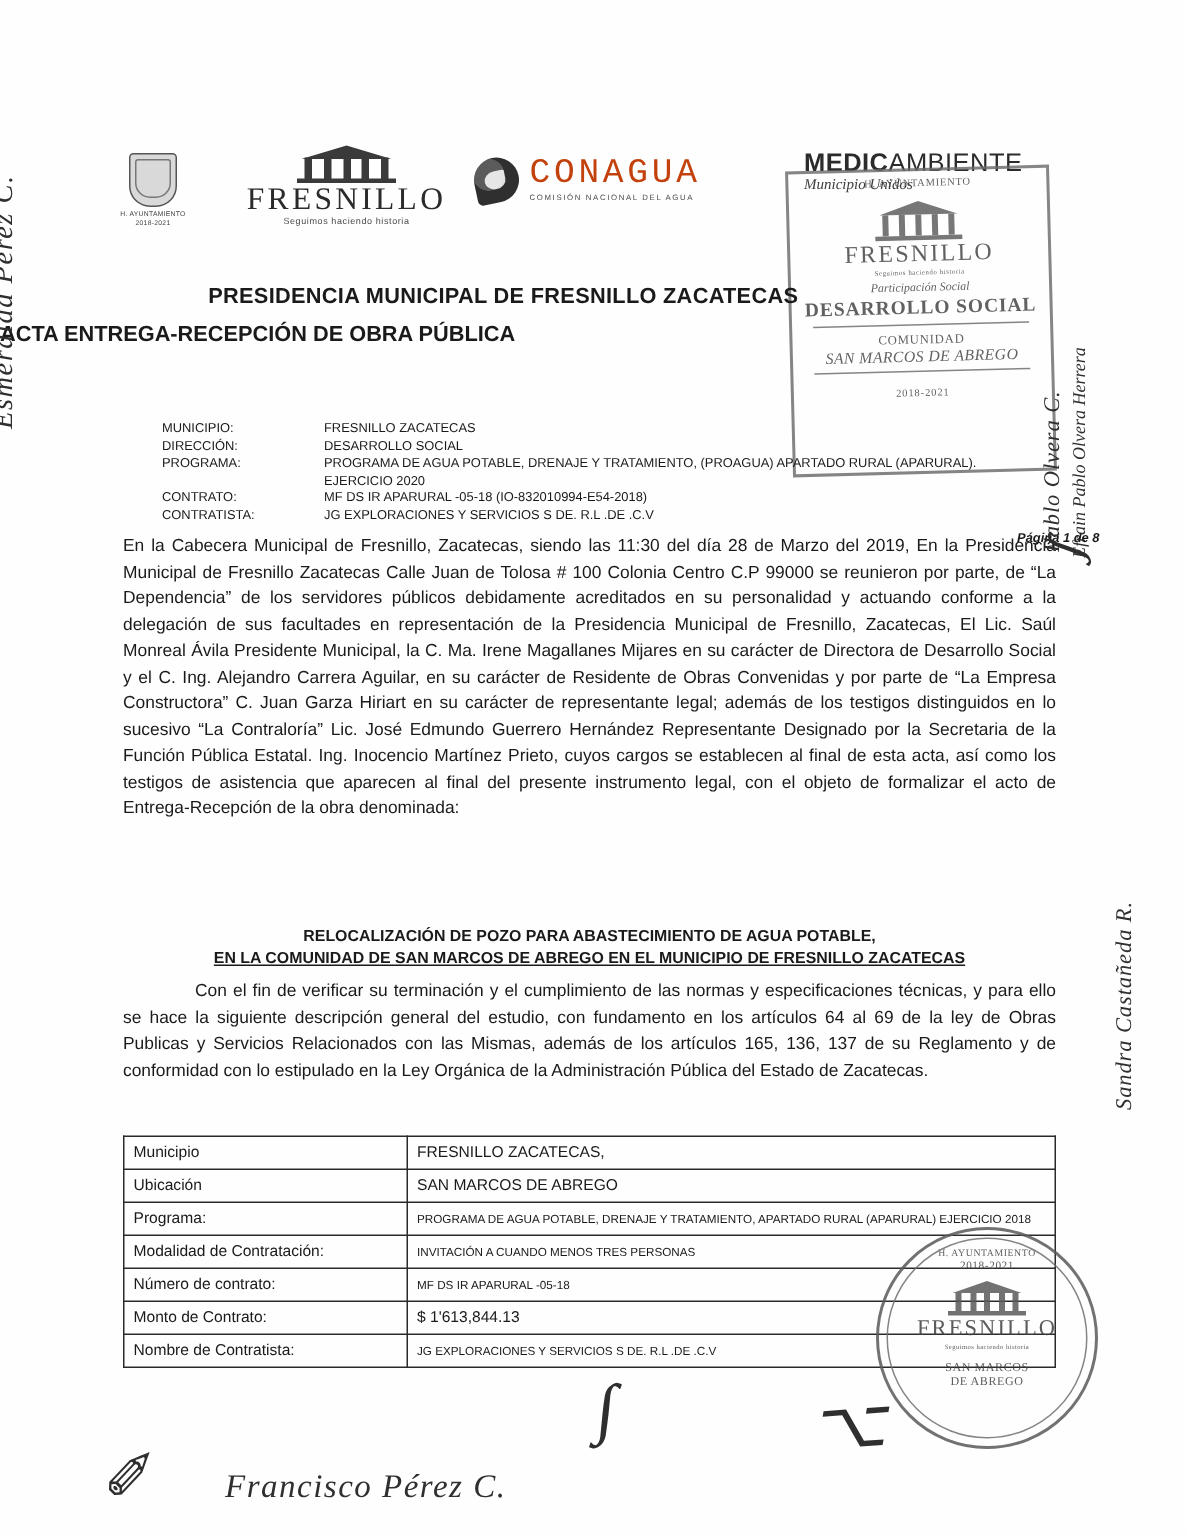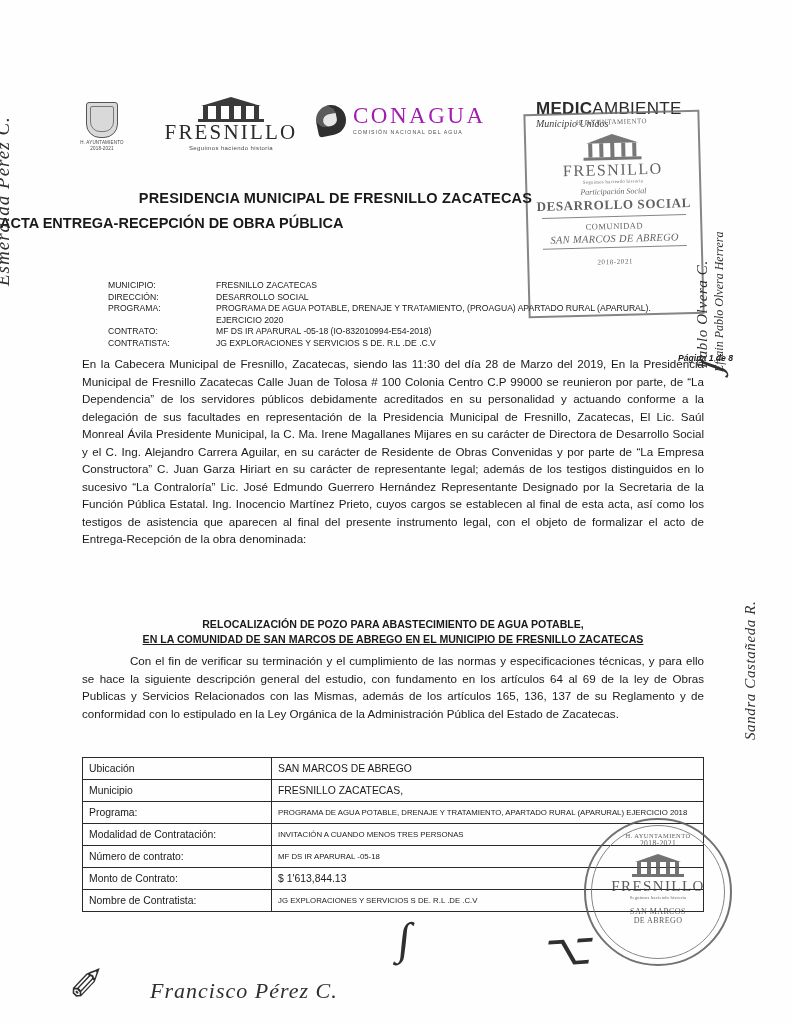--- a/index.html
+++ b/index.html
@@ -136,24 +136,24 @@
   .conagua-mark::after {
     content: "";
     position: absolute;
     left: 7px; top: 9px;
     width: 14px; height: 12px;
     background: #fff;
     border-radius: 50% 10% 50% 50%;
     opacity: .85;
   }
   .conagua-text .cw {
-    font-family: Liberation Serif, serif;
+    font-family: Liberation Mono, monospace;
     font-size: 23px;
     letter-spacing: 2.5px;
-    color: #a21caf;
+    color: #c2410c;
     line-height: 1;
   }
   .conagua-text .cs {
     font-size: 5.2px;
     letter-spacing: 1.1px;
     color: #4a4a4a;
     margin-top: 2px;
   }
   .medic {
     position: absolute;
@@ -562,26 +562,26 @@
   <div class="denom">
     <span>RELOCALIZACIÓN DE POZO PARA ABASTECIMIENTO DE AGUA POTABLE,</span>
     <span class="ul">EN LA COMUNIDAD DE SAN MARCOS DE ABREGO  EN EL MUNICIPIO DE FRESNILLO ZACATECAS</span>
   </div>
 
   <div class="body2">Con el fin de verificar su terminación y el cumplimiento de las normas y especificaciones técnicas, y para ello se hace la siguiente descripción general del estudio, con fundamento en los artículos 64 al 69 de la ley de Obras Publicas y Servicios Relacionados con las Mismas, además de los artículos 165, 136, 137 de su Reglamento y de conformidad con lo estipulado en la Ley Orgánica de la Administración Pública del Estado de Zacatecas.</div>
 
   <table class="data">
     <tbody>
       <tr>
+        <td class="k">Municipio</td>
+        <td class="v big">FRESNILLO ZACATECAS,</td>
+      </tr>
+      <tr>
         <td class="k">Ubicación</td>
         <td class="v big">SAN MARCOS DE ABREGO</td>
-      </tr>
-      <tr>
-        <td class="k">Municipio</td>
-        <td class="v big">FRESNILLO ZACATECAS,</td>
       </tr>
       <tr>
         <td class="k">Programa:</td>
         <td class="v">PROGRAMA DE AGUA POTABLE, DRENAJE Y TRATAMIENTO, APARTADO RURAL (APARURAL) EJERCICIO 2018</td>
       </tr>
       <tr>
         <td class="k">Modalidad de Contratación:</td>
         <td class="v">INVITACIÓN A CUANDO MENOS TRES PERSONAS</td>
       </tr>
       <tr>

